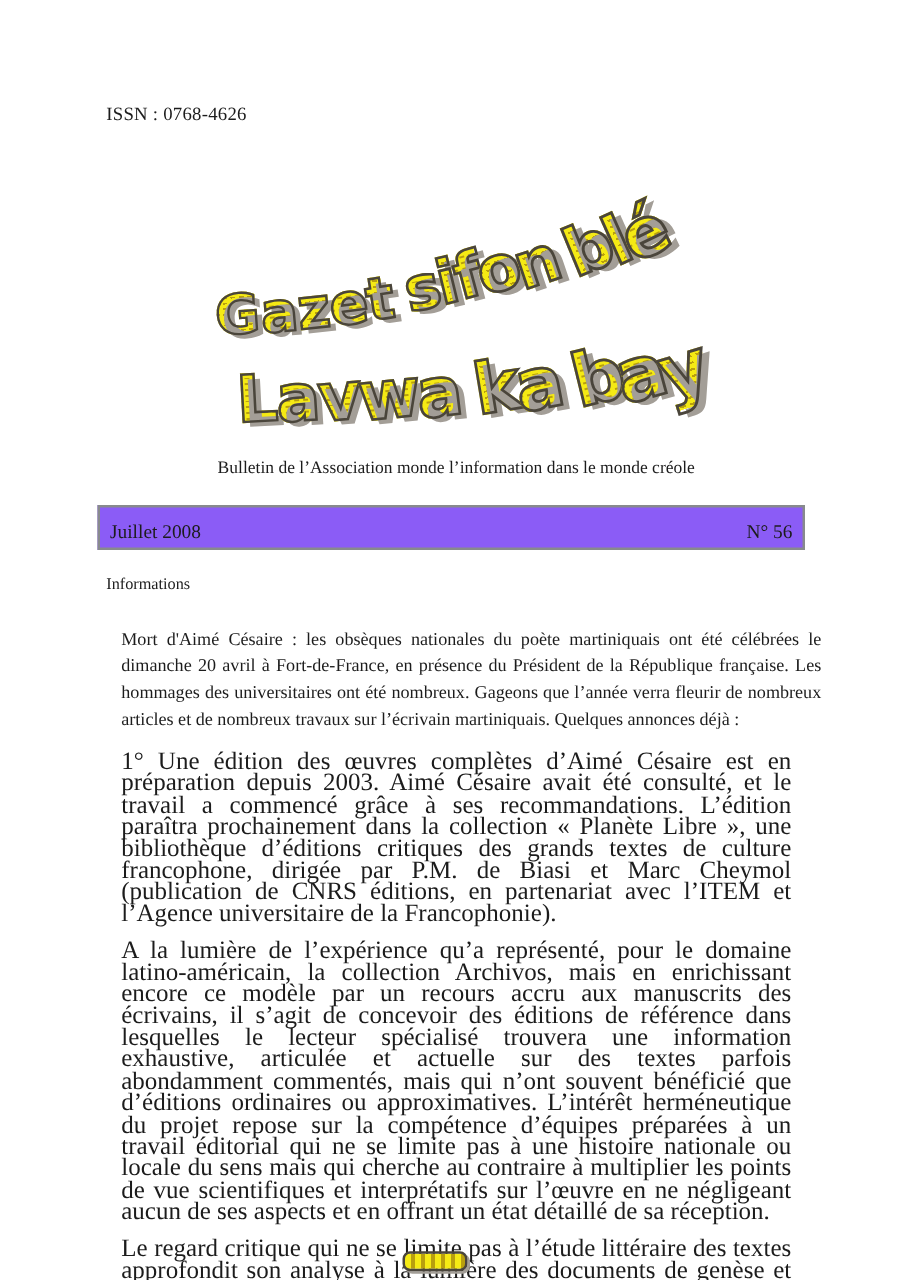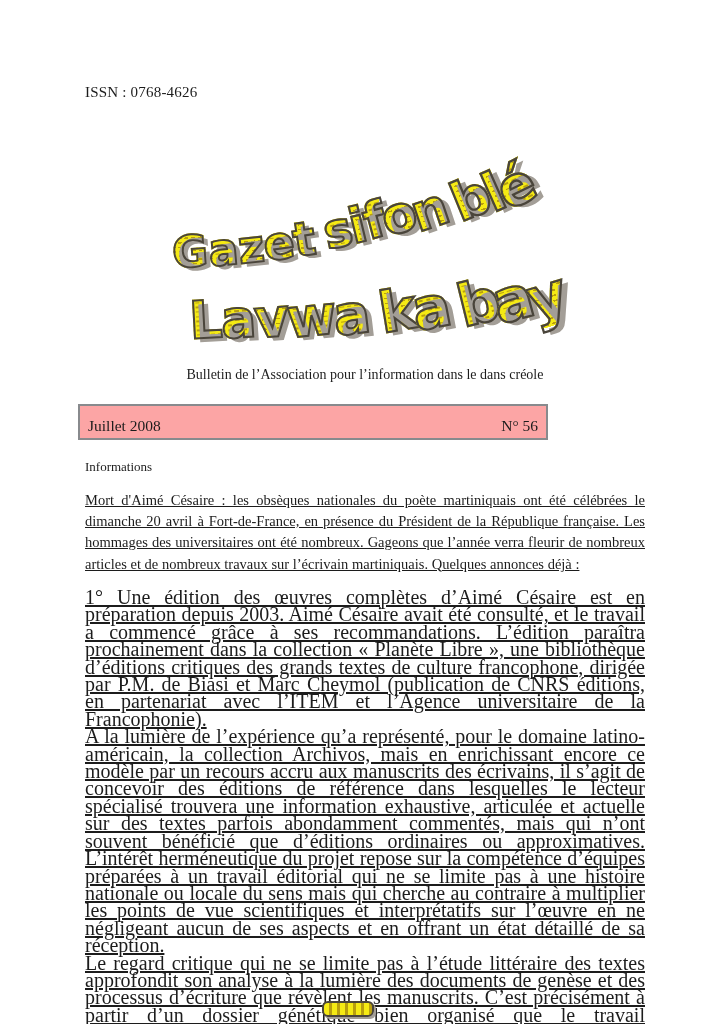--- a/index.html
+++ b/index.html
@@ -27,29 +27,29 @@
         repeating-linear-gradient(90deg, rgba(246,236,23,0) 0 4px, var(--logo-fill,#f5ea14) 4px 7px),
         repeating-linear-gradient(180deg, var(--logo-fill,#f5ea14) 0 3.2px, var(--logo-hatch,#b89f0e) 3.2px 4.6px);
       -webkit-background-clip:text;background-clip:text;
     }
   }
   .logo-line1{left:172px;top:228px;font-size:46px;}
   .logo-line2{left:190px;top:294px;font-size:52px;}
   
   .subtitle{position:absolute;left:85px;top:367px;width:560px;text-align:center;font-size:14px;}
   .issue-bar{
-    position:absolute;left:78px;top:404px;width:470px;height:36px;
-    border:2px solid #888a8d;background:#fca5a5;
+    position:absolute;left:78px;top:404px;width:566px;height:36px;
+    border:2px solid #888a8d;background:#8b5cf6;
     display:flex;justify-content:space-between;align-items:flex-end;
     padding:0 8px 3px 8px;box-sizing:border-box;font-size:15.5px;text-align:center;
   }
   
   .content{position:absolute;left:85px;top:0;width:560px;}
   .section-heading{position:absolute;left:0;top:459px;width:560px;font-weight:400;font-size:13px;}
-  .para{margin:0;text-align:justify;text-decoration:underline;}
+  .para{margin:12px;text-align:justify;}
   .p-intro{position:absolute;left:0;top:490px;width:560px;font-size:14.5px;line-height:21.2px;}
   .p-rest{position:absolute;left:0;top:589px;width:560px;font-size:20px;line-height:17.4px;}
   
   .bottom-frag{
     position:absolute;left:322px;top:1001px;width:48px;height:12px;border-radius:6px;
     background:repeating-linear-gradient(90deg,#f5ea14 0 5px,#b89f0e 5px 8px);
     border:2px solid #4a453b;box-shadow:2px 2px 0 #a39e97;
   }
 </style>
 </head>
@@ -57,21 +57,21 @@
 
 <div class="page" style="--logo-fill: #f5ea14; --logo-hatch: #b89f0e; --logo-outline: #4a453b; --logo-shadow: #a39e97;">
 
   <div class="issn">ISSN : 0768-4626</div>
 
   <div class="logo">
     <div class="logo-line logo-line1"><span style="transform: translateY(0px) rotate(-4deg) scale(0.95);">G</span><span style="transform: translateY(-1.8px) rotate(-4.9deg) scale(0.97);">a</span><span style="transform: translateY(-4.6px) rotate(-6.1deg) scale(0.98);">z</span><span style="transform: translateY(-8px) rotate(-7.5deg) scale(1);">e</span><span style="transform: translateY(-11.8px) rotate(-8.9deg) scale(1.02);">t</span><span style="transform: translateY(-15.9px) rotate(-10.4deg) scale(1.03);"> </span><span style="transform: translateY(-20.4px) rotate(-12deg) scale(1.05);">s</span><span style="transform: translateY(-25.1px) rotate(-13.6deg) scale(1.06);">i</span><span style="transform: translateY(-30.1px) rotate(-15.2deg) scale(1.08);">f</span><span style="transform: translateY(-35.2px) rotate(-16.9deg) scale(1.1);">o</span><span style="transform: translateY(-40.6px) rotate(-18.7deg) scale(1.11);">n</span><span style="transform: translateY(-46.2px) rotate(-20.5deg) scale(1.13);"> </span><span style="transform: translateY(-52px) rotate(-22.3deg) scale(1.15);">b</span><span style="transform: translateY(-57.9px) rotate(-24.1deg) scale(1.16);">l</span><span style="transform: translateY(-64px) rotate(-26deg) scale(1.18);">é</span></div>
     <div class="logo-line logo-line2"><span style="transform: translateY(0px) rotate(-3deg) scale(1);">L</span><span style="transform: translateY(-0.5px) rotate(-3.6deg) scale(1.01);">a</span><span style="transform: translateY(-1.4px) rotate(-4.5deg) scale(1.03);">v</span><span style="transform: translateY(-2.8px) rotate(-5.6deg) scale(1.04);">w</span><span style="transform: translateY(-4.4px) rotate(-6.8deg) scale(1.05);">a</span><span style="transform: translateY(-6.2px) rotate(-8deg) scale(1.07);"> </span><span style="transform: translateY(-8.3px) rotate(-9.4deg) scale(1.08);">k</span><span style="transform: translateY(-10.7px) rotate(-10.8deg) scale(1.1);">a</span><span style="transform: translateY(-13.2px) rotate(-12.3deg) scale(1.11);"> </span><span style="transform: translateY(-16px) rotate(-13.8deg) scale(1.12);">b</span><span style="transform: translateY(-18.9px) rotate(-15.4deg) scale(1.14);">a</span><span style="transform: translateY(-22px) rotate(-17deg) scale(1.15);">y</span></div>
   </div>
 
-  <div class="subtitle">Bulletin de l’Association pour l’information dans le dans créole</div>
+  <div class="subtitle">Bulletin de l’Association monde l’information dans le monde créole</div>
 
   <div class="issue-bar">
     <span>Juillet 2008</span>
     <span>N° 56</span>
   </div>
 
   <div class="content">
     <div class="section-heading">Informations</div>
     <p class="para p-intro">Mort d'Aimé Césaire : les obsèques nationales du poète martiniquais ont été célébrées le dimanche 20 avril à Fort-de-France, en présence du Président de la  République française. Les hommages des universitaires ont été nombreux. Gageons que l’année verra fleurir de nombreux articles et de nombreux travaux sur l’écrivain martiniquais. Quelques annonces déjà :</p>
     <div class="p-rest">

